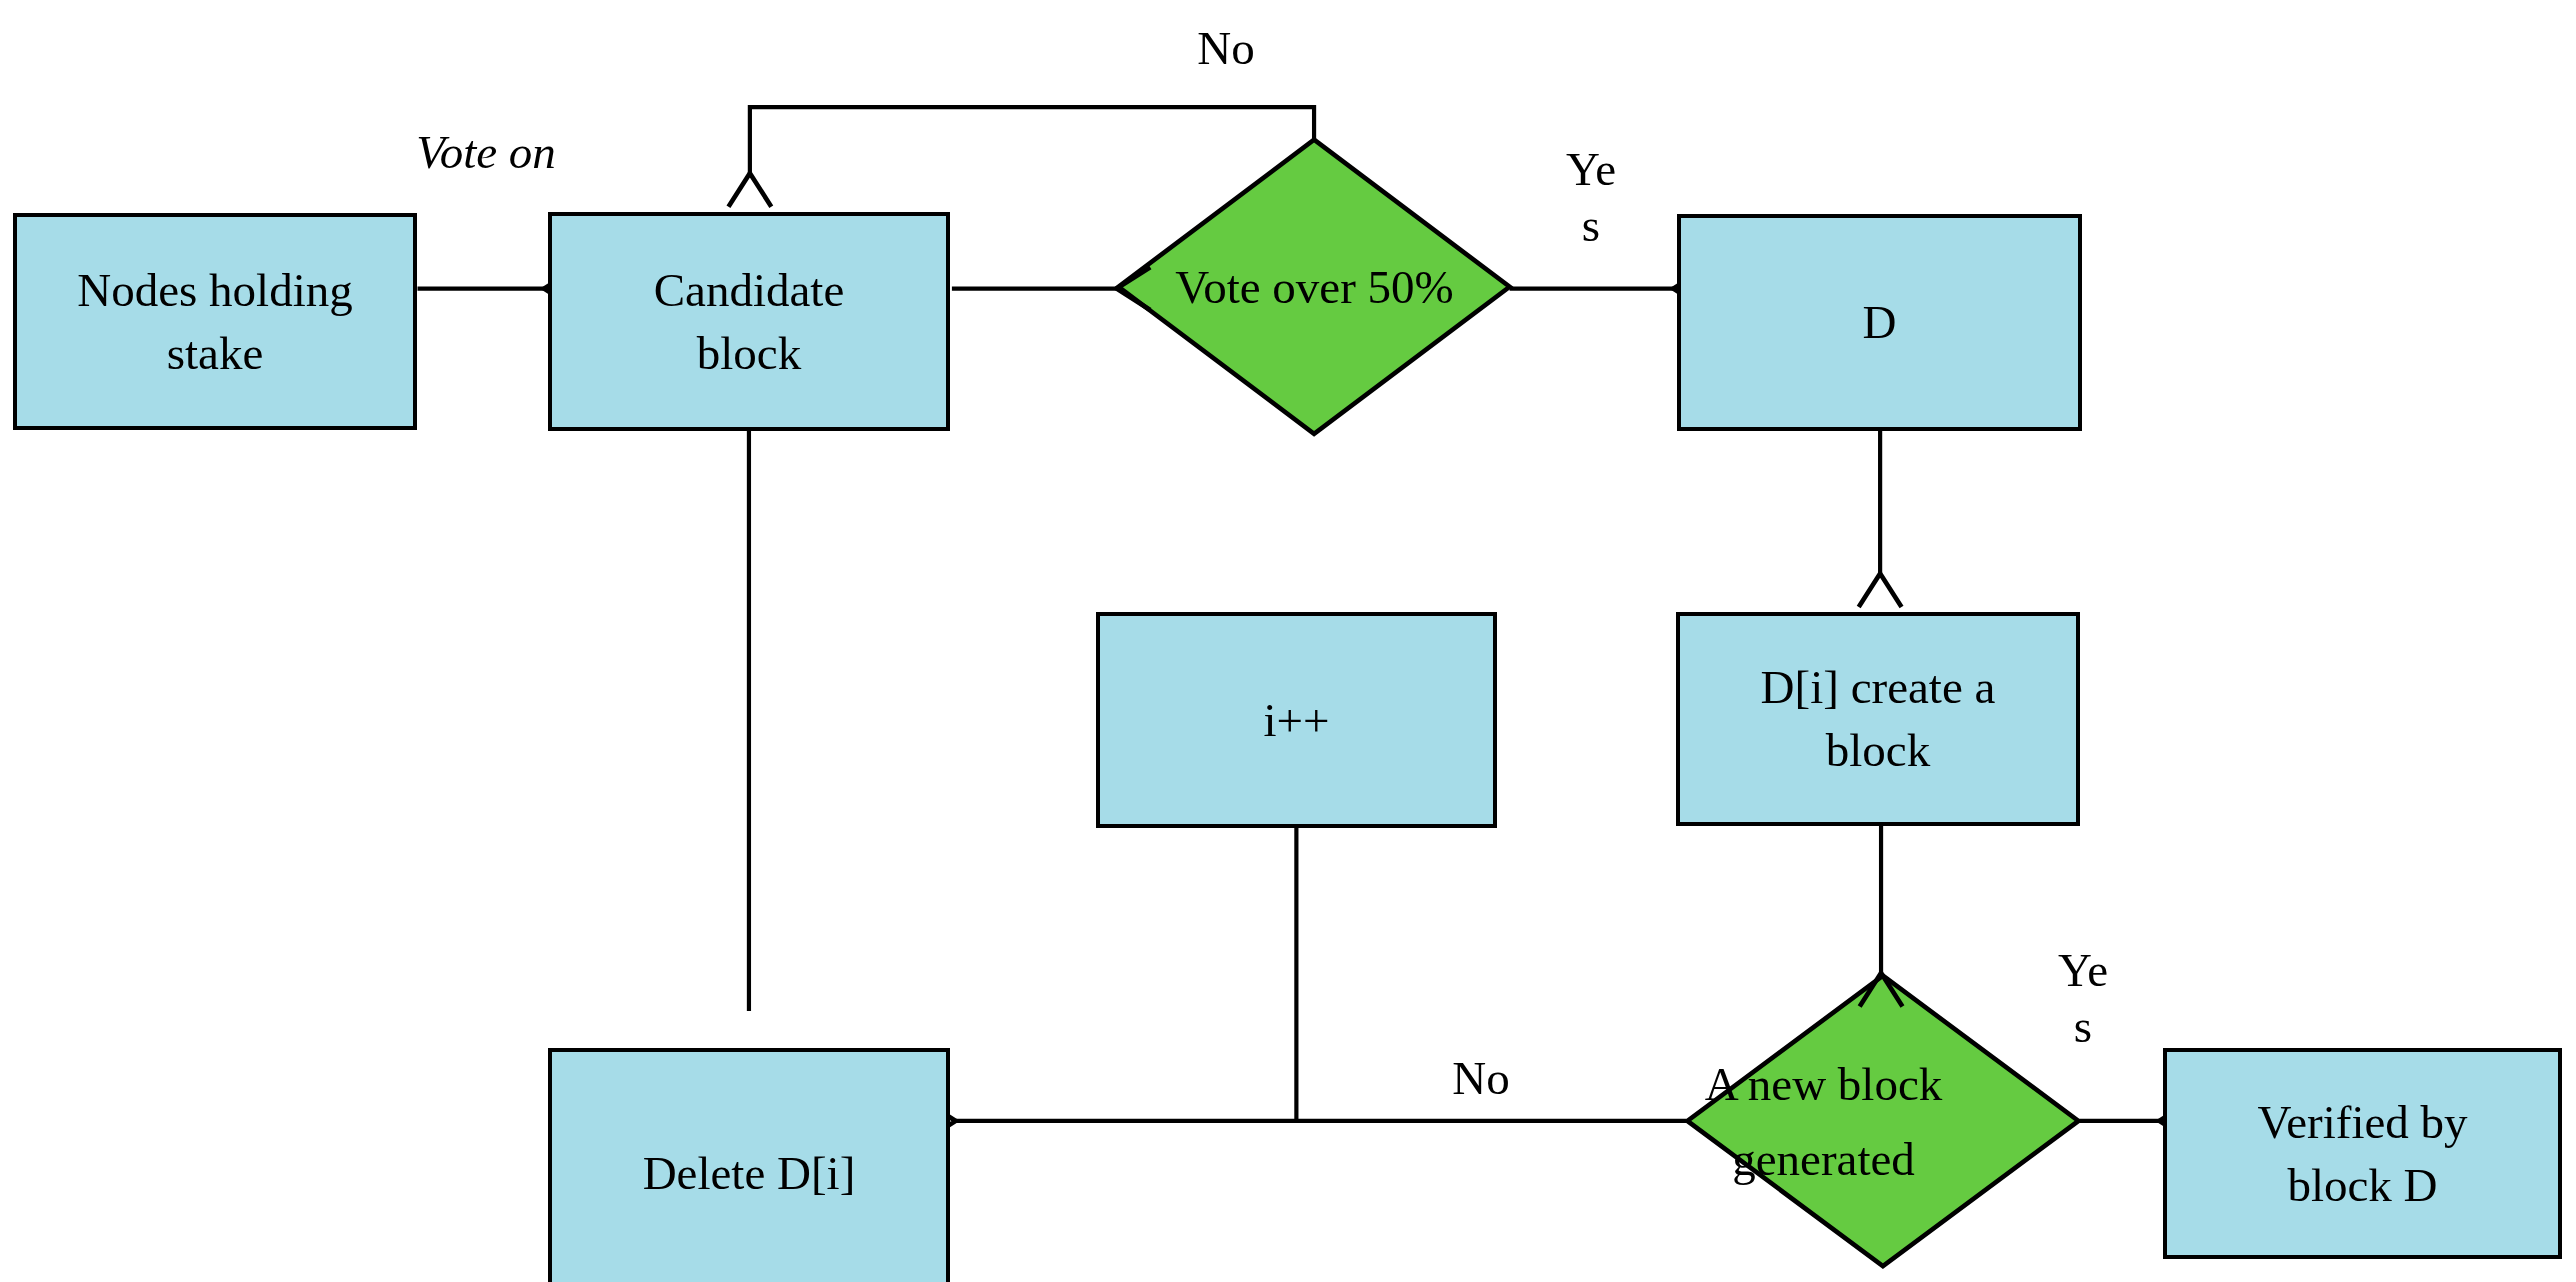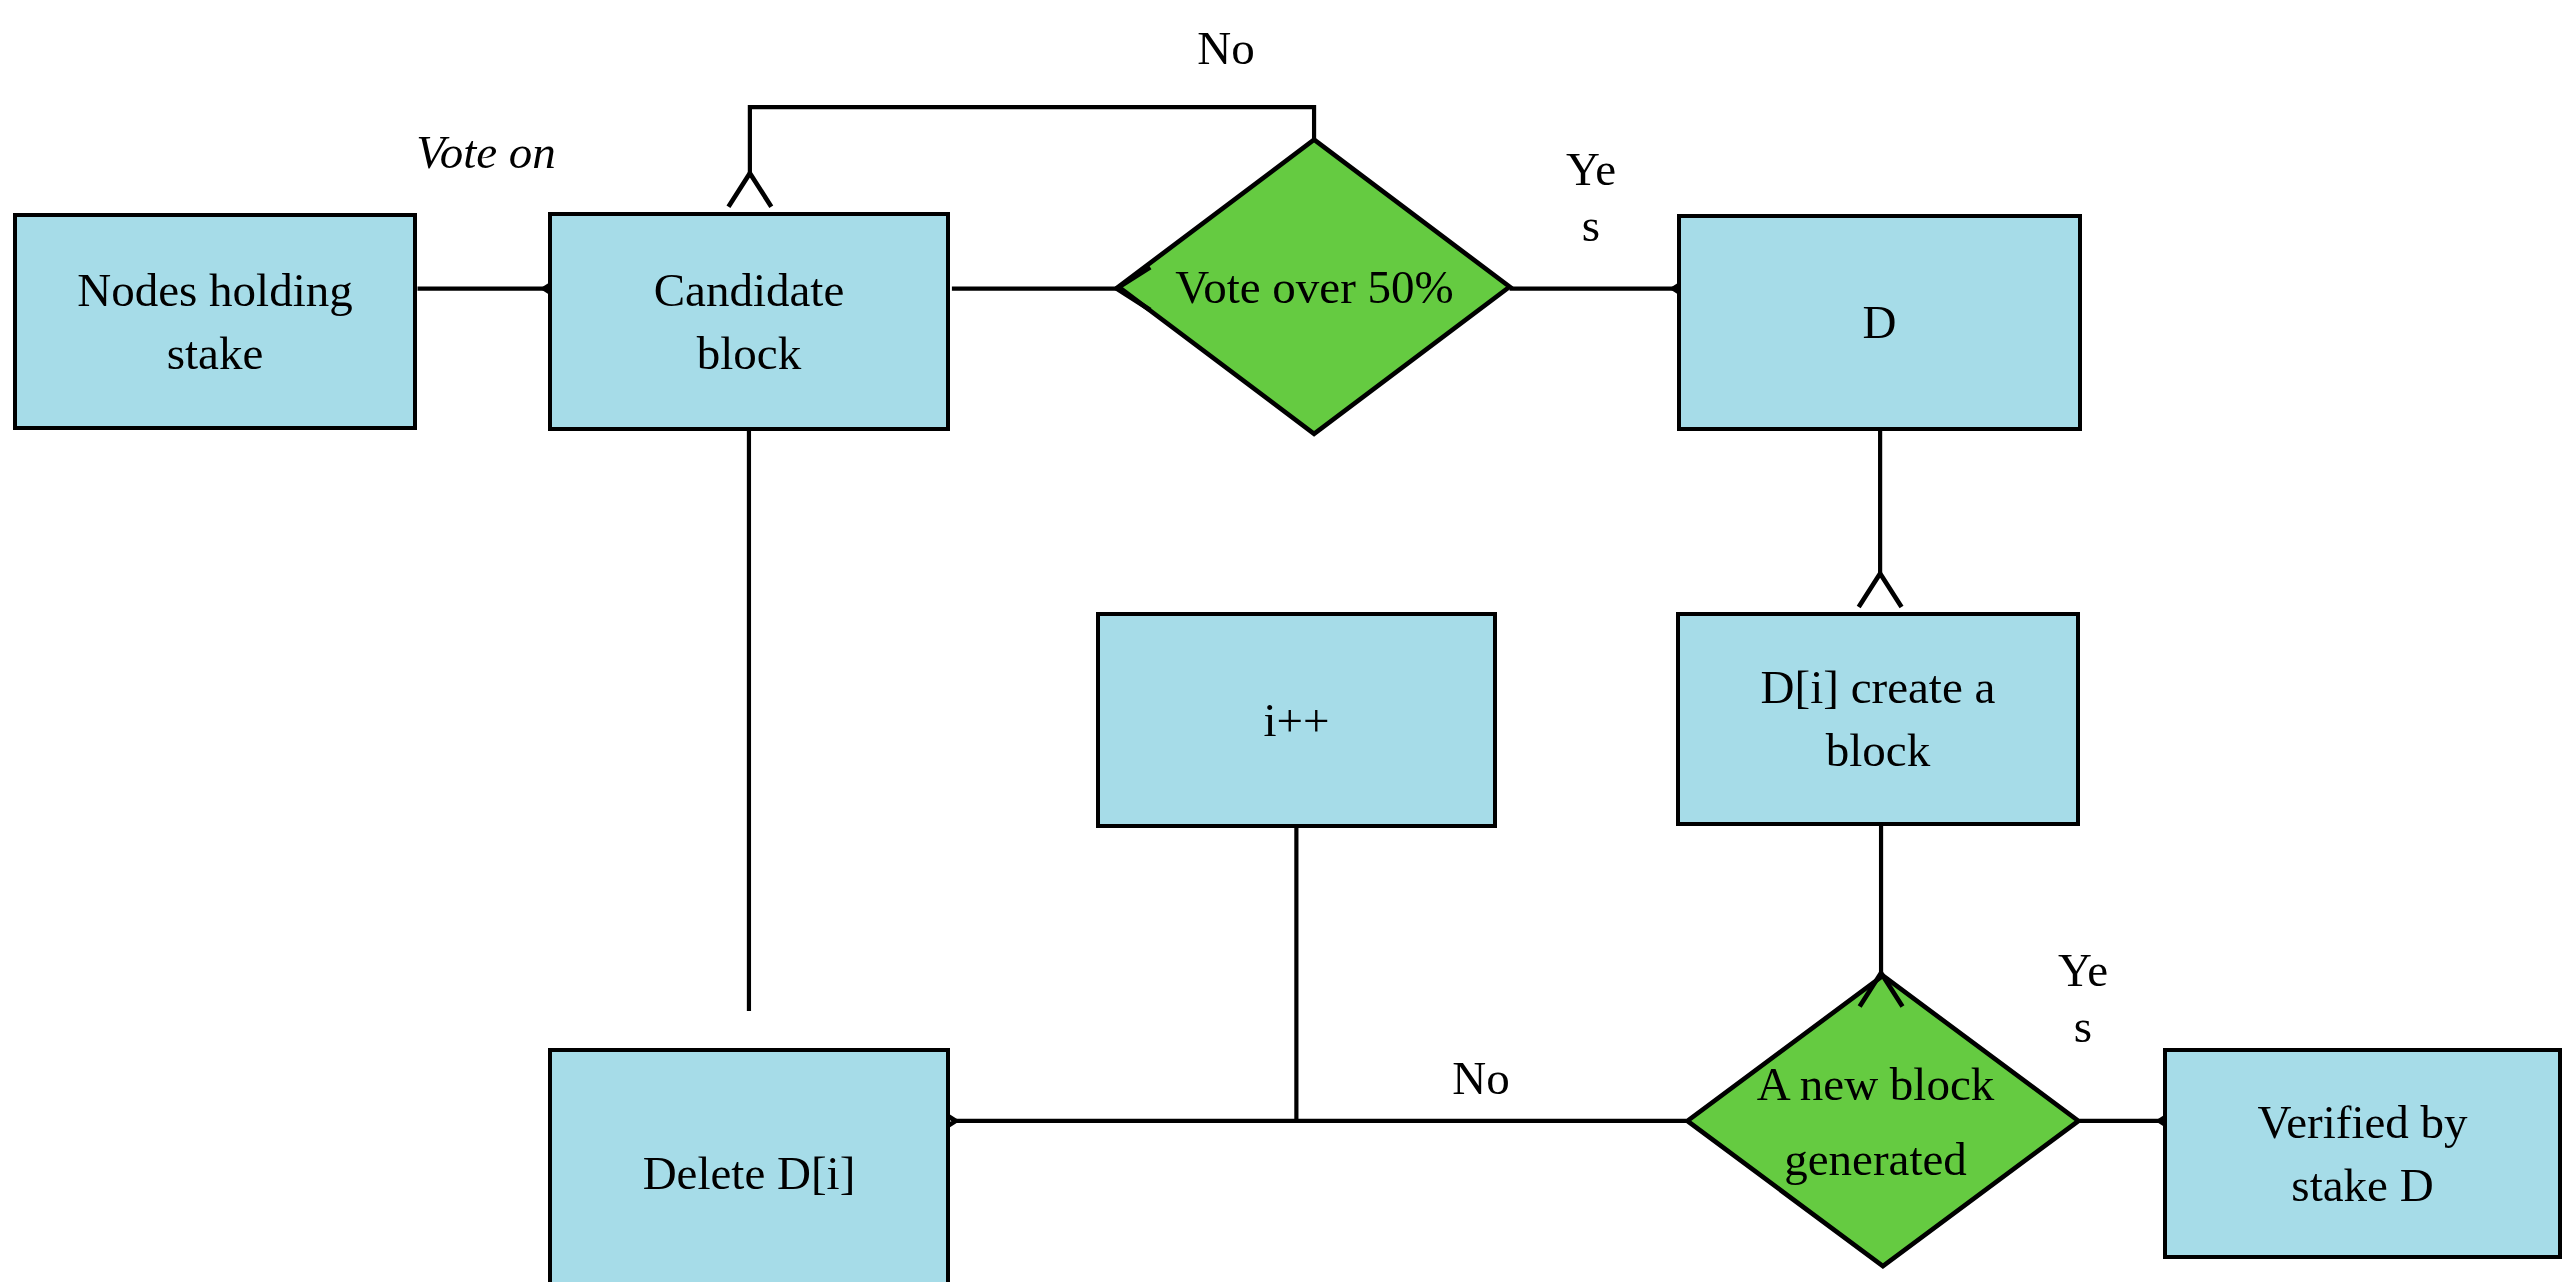--- a/index.html
+++ b/index.html
@@ -71,26 +71,26 @@
       </div>
       <div class="node process" style="left: 1676px; top: 577px; width: 404px; height: 214px;">
         <div class="tline">D[i] create a</div>
         <div class="tline">block</div>
       </div>
       <div class="node process" style="left: 548px; top: 1013px; width: 402px; height: 251px;">
         <div class="tline">Delete D[i]</div>
       </div>
       <div class="node process" style="left: 2163px; top: 1013px; width: 399px; height: 211px;">
         <div class="tline">Verified by</div>
-        <div class="tline">stake D</div>
+        <div class="tline">block D</div>
       </div>
       <div class="node decision-label" style="left: 1119px; top: 140px; width: 391px; height: 294px;">
         <div class="tline">Vote over 50%</div>
       </div>
-      <div class="node decision-label" style="left: 1680px; top: 976px; width: 391px; height: 291px; gap: 12px;">
+      <div class="node decision-label" style="left: 1628px; top: 976px; width: 391px; height: 291px; gap: 12px;">
         <div class="tline">A new block</div>
         <div class="tline">generated</div>
       </div>
       <div class="float-label" style="left: 486px; top: 152px; font-style: italic;">
         <div class="tline">Vote on</div>
       </div>
       <div class="float-label" style="left: 1226px; top: 48px;">
         <div class="tline">No</div>
       </div>
       <div class="float-label" style="left: 1591px; top: 197px;">

